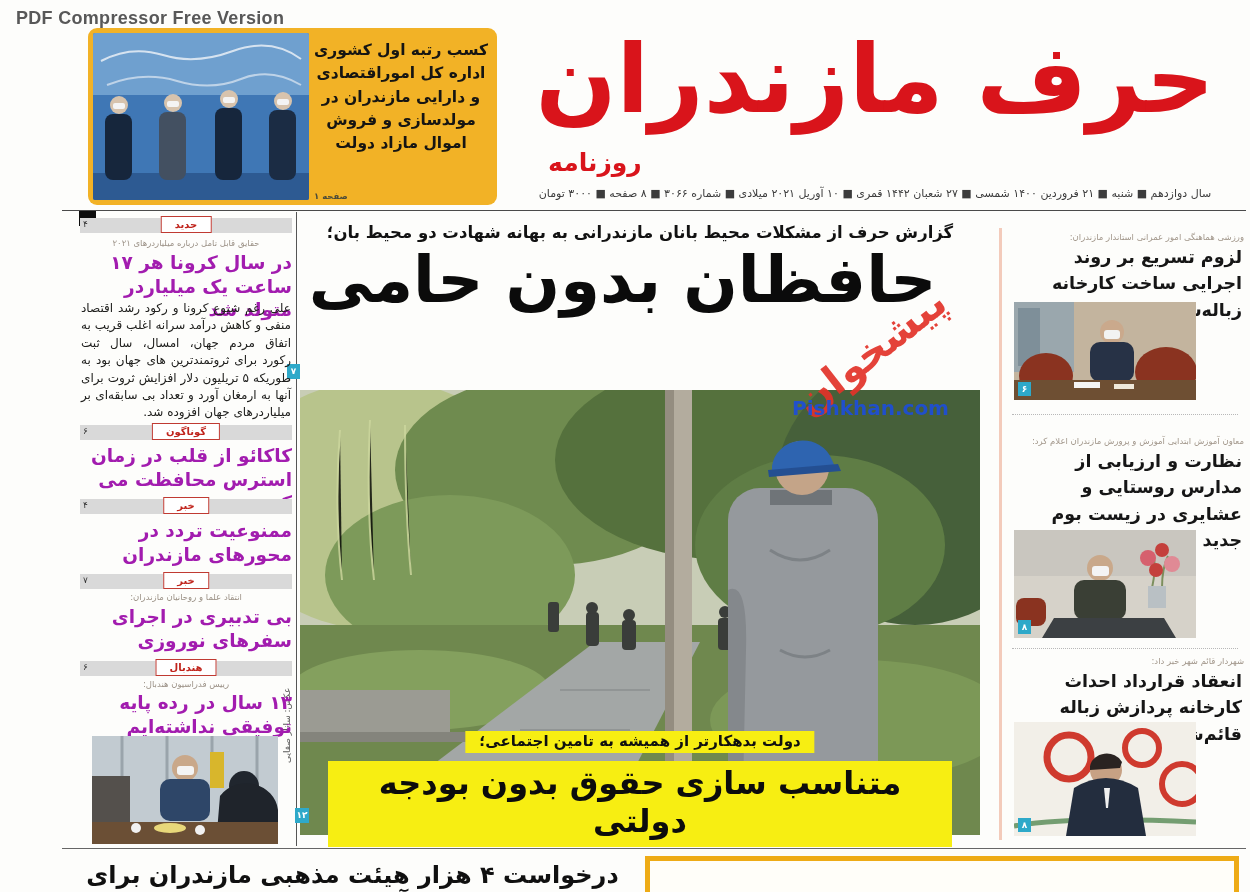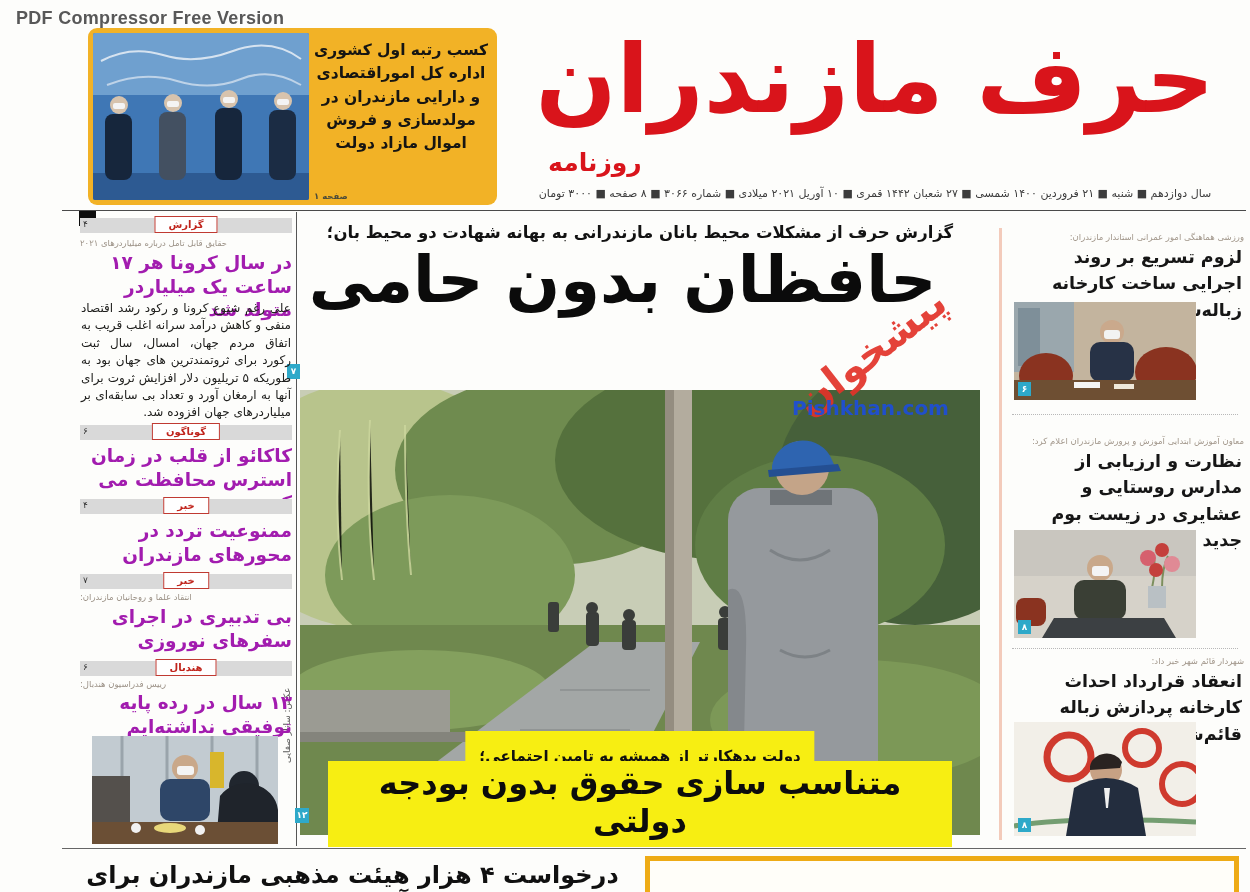--- a/index.html
+++ b/index.html
@@ -38,37 +38,37 @@
   .lead-kicker{left:310px;top:223px;width:660px;text-align:center;font-size:16.5px;font-weight:bold;color:#121212;}
   .lead-headline{left:300px;top:240px;width:645px;text-align:center;font-size:64px;font-weight:bold;
     color:#0b0b0b;letter-spacing:-1px;line-height:1.25;}
   .badge{background:#2ea9c9;color:#fff;font-size:9px;text-align:center;font-weight:bold;}
   .lead-badge-top{left:287px;top:364px;width:13px;height:15px;line-height:15px;}
   .main-photo{left:300px;top:390px;width:680px;height:445px;}
   .main-photo svg{display:block;}
   .credit-vert{left:282px;top:688px;height:140px;writing-mode:vertical-rl;transform:rotate(180deg);
     font-size:9px;color:#5a5a5a;}
   .ov-kicker{position:absolute;left:50%;transform:translateX(-50%);top:341px;background:#f7ee12;
-    padding:16px 14px 3px;font-size:15px;font-weight:bold;white-space:nowrap;color:#101010;z-index:3;}
+    padding:1px 14px 3px;font-size:15px;font-weight:bold;white-space:nowrap;color:#101010;z-index:3;}
   .ov-headline{position:absolute;left:28px;right:28px;top:371px;background:#f7ee12;text-align:center;
     font-size:32px;font-weight:bold;color:#0c0c0c;padding:3px 0 7px;z-index:3;}
   .lead-badge-bot{position:absolute;left:-5px;bottom:12px;width:14px;height:15px;line-height:15px;z-index:4;}
 
   
   .wm-fa{left:798px;top:322px;width:160px;font-size:41px;font-weight:bold;color:#e23329;
     transform:rotate(-38deg);opacity:.92;z-index:5;}
   .wm-en{left:792px;top:396px;font-size:20px;font-weight:bold;color:#1d4ed8;opacity:.92;z-index:5;}
 
   
   .left-col{left:80px;top:218px;width:212px;height:640px;}
   .sec-head{position:absolute;left:0;width:212px;height:15px;background:#d9d9d9;}
   .sec-head .lbl{position:absolute;left:50%;top:-2.5px;transform:translateX(-50%);background:#fff;
     border:1px solid #c03a32;color:#c0241c;font-size:10px;font-weight:bold;line-height:15px;padding:0 13px;white-space:nowrap;}
   .sec-head .pg{position:absolute;left:3px;top:1px;font-size:9px;color:#333;}
-  .lk{position:absolute;width:212px;text-align:left;font-size:8.5px;color:#9b9186;}
+  .lk{position:absolute;width:212px;text-align:center;font-size:8.5px;color:#9b9186;}
   .lh{position:absolute;width:212px;font-size:18.5px;font-weight:bold;
     line-height:1.28;color:#a21caf;}
   .lbody{position:absolute;width:210px;left:1px;font-size:12px;line-height:17.4px;text-align:justify;color:#20201e;}
   .lphoto{position:absolute;left:12px;width:186px;height:108px;overflow:hidden;}
 
   
   .right-col{left:1008px;top:228px;width:236px;height:620px;}
   .rk{position:absolute;width:230px;right:0;text-align:right;font-size:8.5px;color:#a1968a;}
   .rh{position:absolute;width:232px;right:2px;text-align:right;font-size:17.5px;font-weight:bold;
     line-height:1.5;color:#161616;}
@@ -181,21 +181,21 @@
   <div class="badge lead-badge-bot">۱۲</div>
 </div>
 
 <div class="abs wm-fa fa">پیشخوان</div>
 <div class="abs wm-en">Pishkhan.com</div>
 
 <div class="abs left-col">
 
   <div class="sec-head" style="top:0">
     <span class="pg">۴</span>
-    <span class="lbl fa">گزارش</span>
+    <span class="lbl fa">جدید</span>
   </div>
   <div class="lk fa" style="top:20px">حقایق قابل تامل درباره میلیاردرهای ۲۰۲۱</div>
   <div class="lh fa" style="top:33px">در سال کرونا هر ۱۷ ساعت یک میلیاردر متولد شد</div>
   <div class="lbody fa" style="top:82px">علی رغم شیوع کرونا و رکود رشد اقتصاد منفی و کاهش درآمد سرانه اغلب قریب به اتفاق مردم جهان، امسال، سال ثبت رکورد برای ثروتمندترین های جهان بود به طوریکه ۵ تریلیون دلار افزایش ثروت برای آنها به ارمغان آورد و تعداد بی سابقه‌ای بر میلیاردرهای جهان افزوده شد.</div>
 
   <div class="sec-head" style="top:207px">
     <span class="pg">۶</span>
     <span class="lbl fa">گوناگون</span>
   </div>
   <div class="lh fa" style="top:226px">کاکائو از قلب در زمان استرس محافظت می کند</div>

